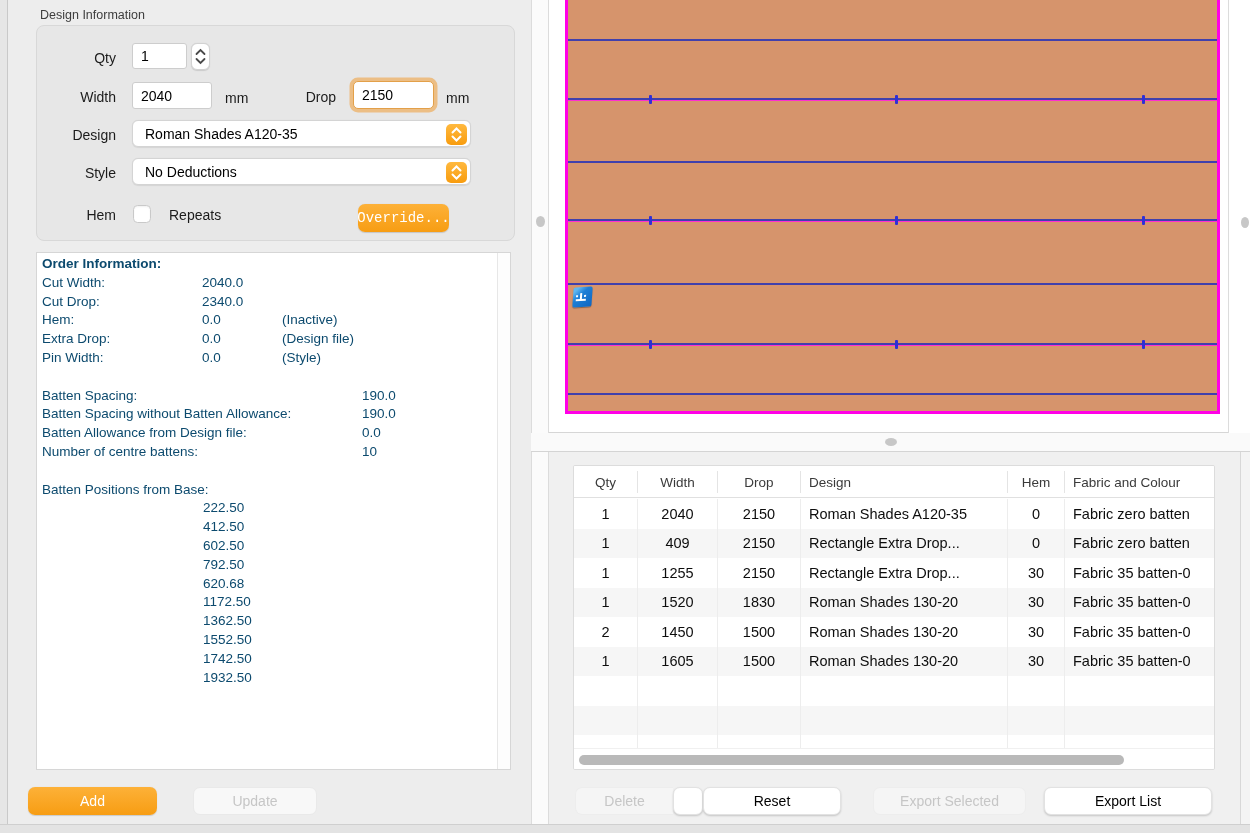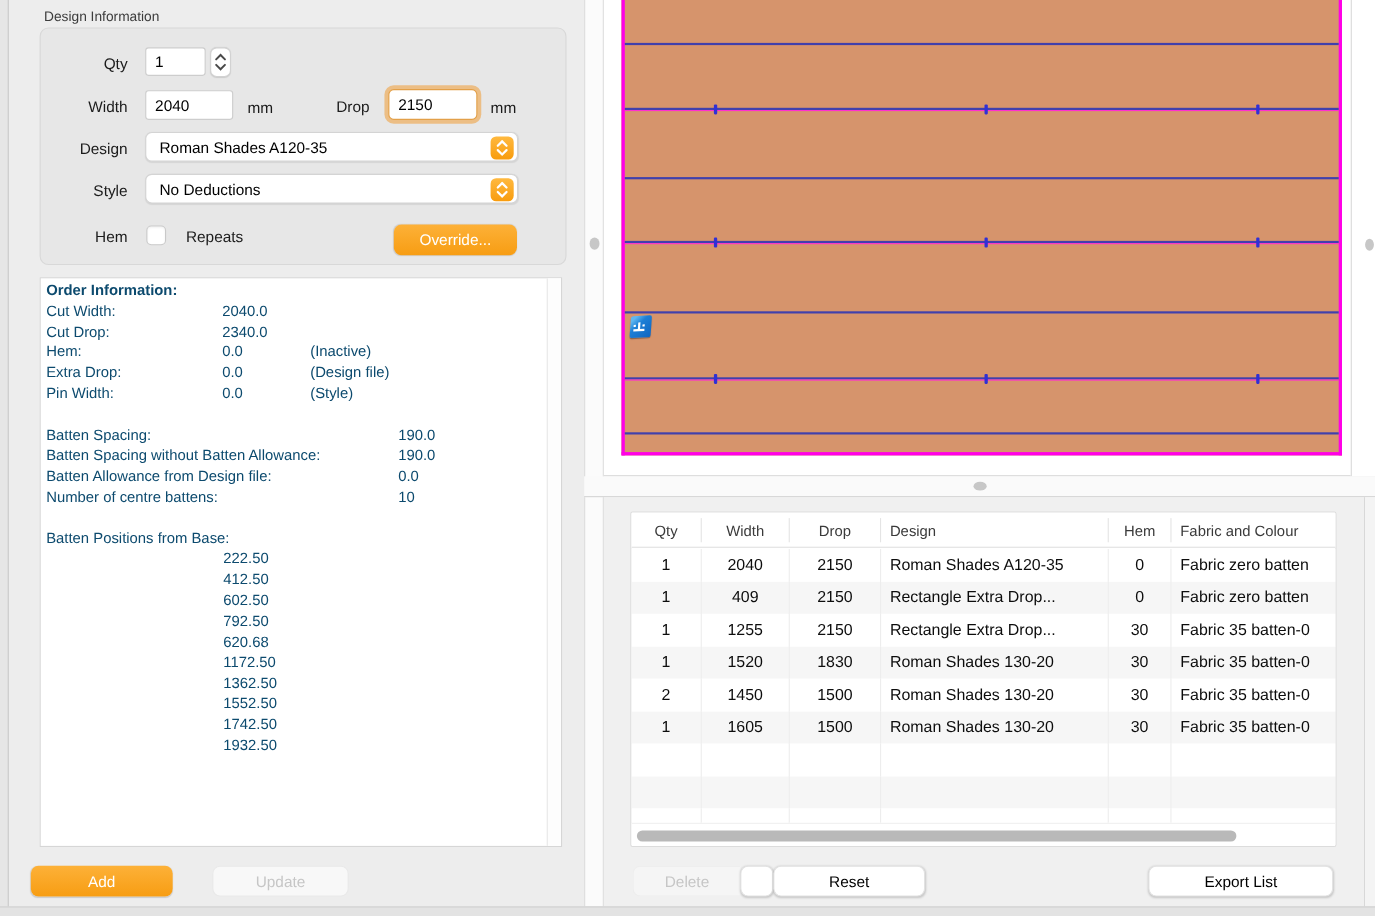--- a/index.html
+++ b/index.html
@@ -140,21 +140,21 @@
           <svg width="11" height="15" viewBox="0 0 11 15">
               <path d="M1.5 5.5 L5.5 1.5 L9.5 5.5" stroke="#fff" stroke-width="2" fill="none" stroke-linecap="round"></path>
               <path d="M1.5 9.5 L5.5 13.5 L9.5 9.5" stroke="#fff" stroke-width="2" fill="none" stroke-linecap="round"></path>
             </svg>
         </span>
       </div>
 
       <div class="abs form-label" style="left:2px; top:181px; width:77px;">Hem</div>
       <div class="abs checkbox" style="left:96px; top:179px; width:18px; height:18px;"></div>
       <div class="abs unit-label" style="left:132px; top:181px;">Repeats</div>
-      <button class="abs btn-orange" style="left:321px; top:178px; width:112px; height:28px;">Override...</button>
+      <button class="abs btn-orange" style="left:321px; top:178px; width:91px; height:28px;font-family:Liberation Mono, monospace;">Override...</button>
     </div>
 
     <div id="order-box" class="abs">
       <div id="order-info-text">
           <div class="oi-line">
             <span style="left: 0px; font-weight: 700;">Order Information:</span>
           </div>
           <div class="oi-line">
             <span style="left: 0px;">Cut Width:</span>
             <span style="left: 160px;">2040.0</span>
@@ -370,17 +370,18 @@
         </div>
       </div>
     <div id="h-scroll-track">
       <div id="h-scroll-thumb"></div>
     </div>
   </div>
 
   <button class="abs btn-disabled" style="left:575px; top:787px; width:98px; height:28px; border-radius:7px 0 0 7px; border-right:none;">Delete</button>
   <button class="abs btn-white" style="left:673px; top:787px; width:30px; height:28px;"></button>
   <button class="abs btn-white" style="left:703px; top:787px; width:138px; height:28px;">Reset</button>
+  <button class="abs btn-disabled" style="left:873px; top:787px; width:153px; height:28px;">Export Selected</button>
   <button class="abs btn-white" style="left:1044px; top:787px; width:168px; height:28px;">Export List</button>
 
   <div id="left-edge" class="abs"></div>
   <div id="bottom-edge" class="abs"></div>
 </div>
 
 </body></html>

